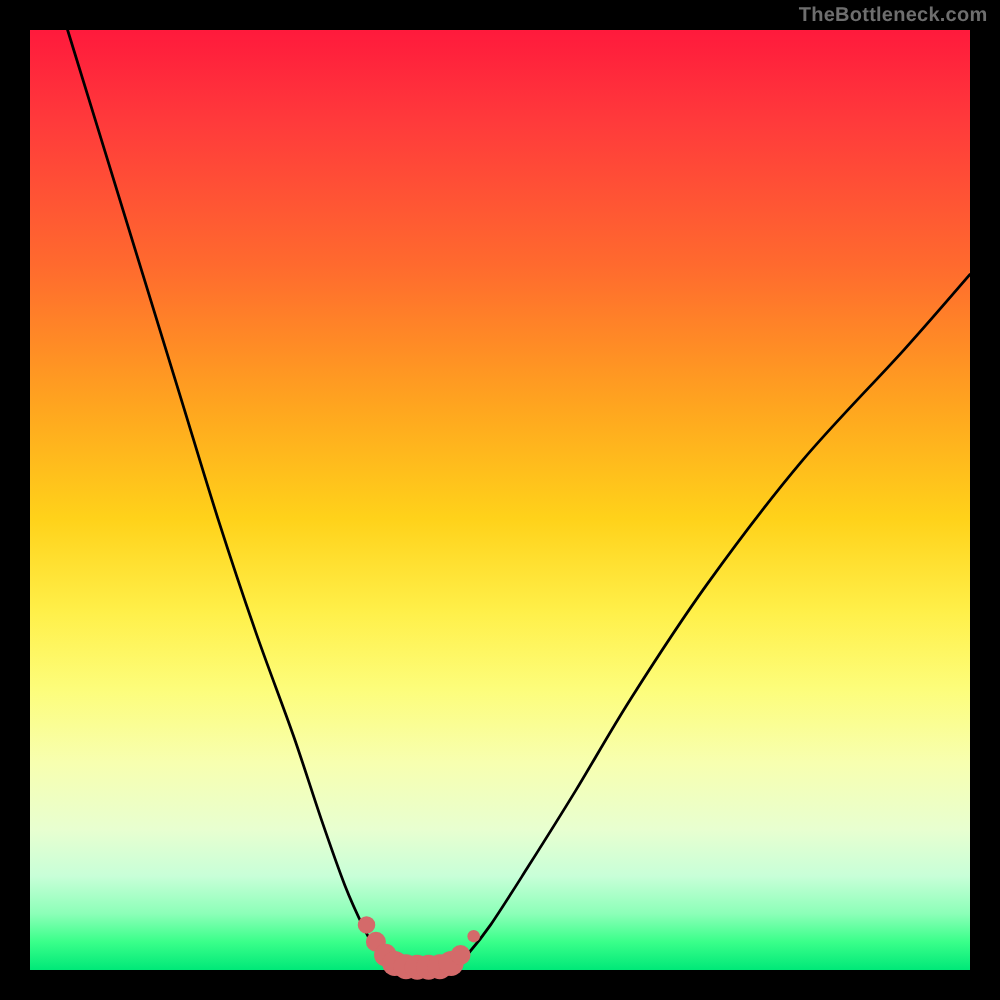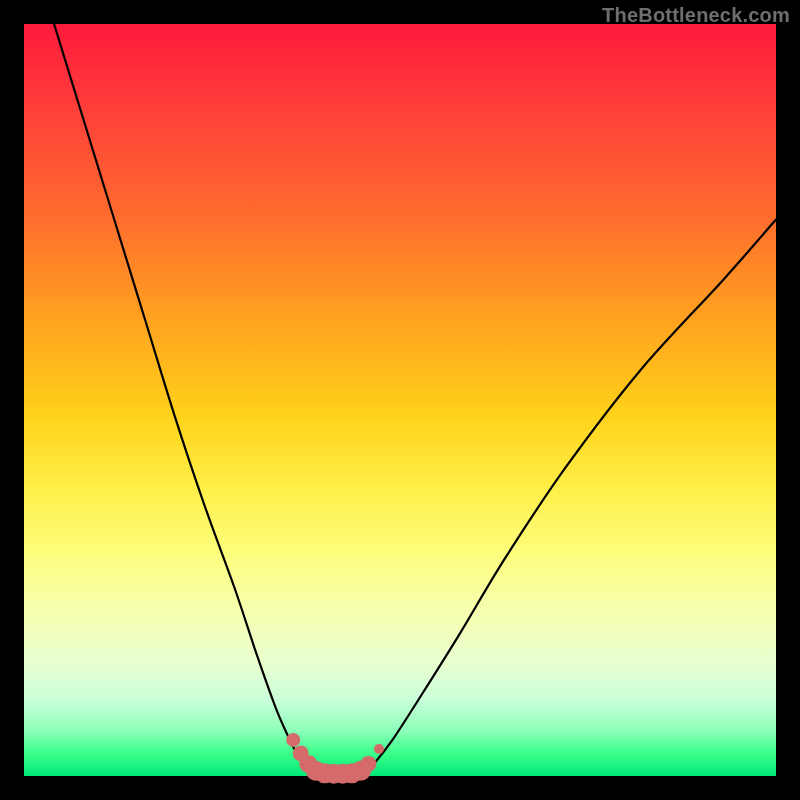--- a/index.html
+++ b/index.html
@@ -30,21 +30,21 @@
       #c8ffd8 90%,
       #8cffb8 94%,
       #3aff8a 97%,
       #00e878 100%
     );
   }
   .watermark {
     position: absolute;
     top: 4px;
     right: 10px;
-    font-size: 20px;
+    font-size: 16px;
     font-weight: 600;
     color: #6e6e6e;
     letter-spacing: 0.2px;
     user-select: none;
   }
   svg.plot {
     position: absolute;
     left: 0;
     top: 0;
     width: 752px;

